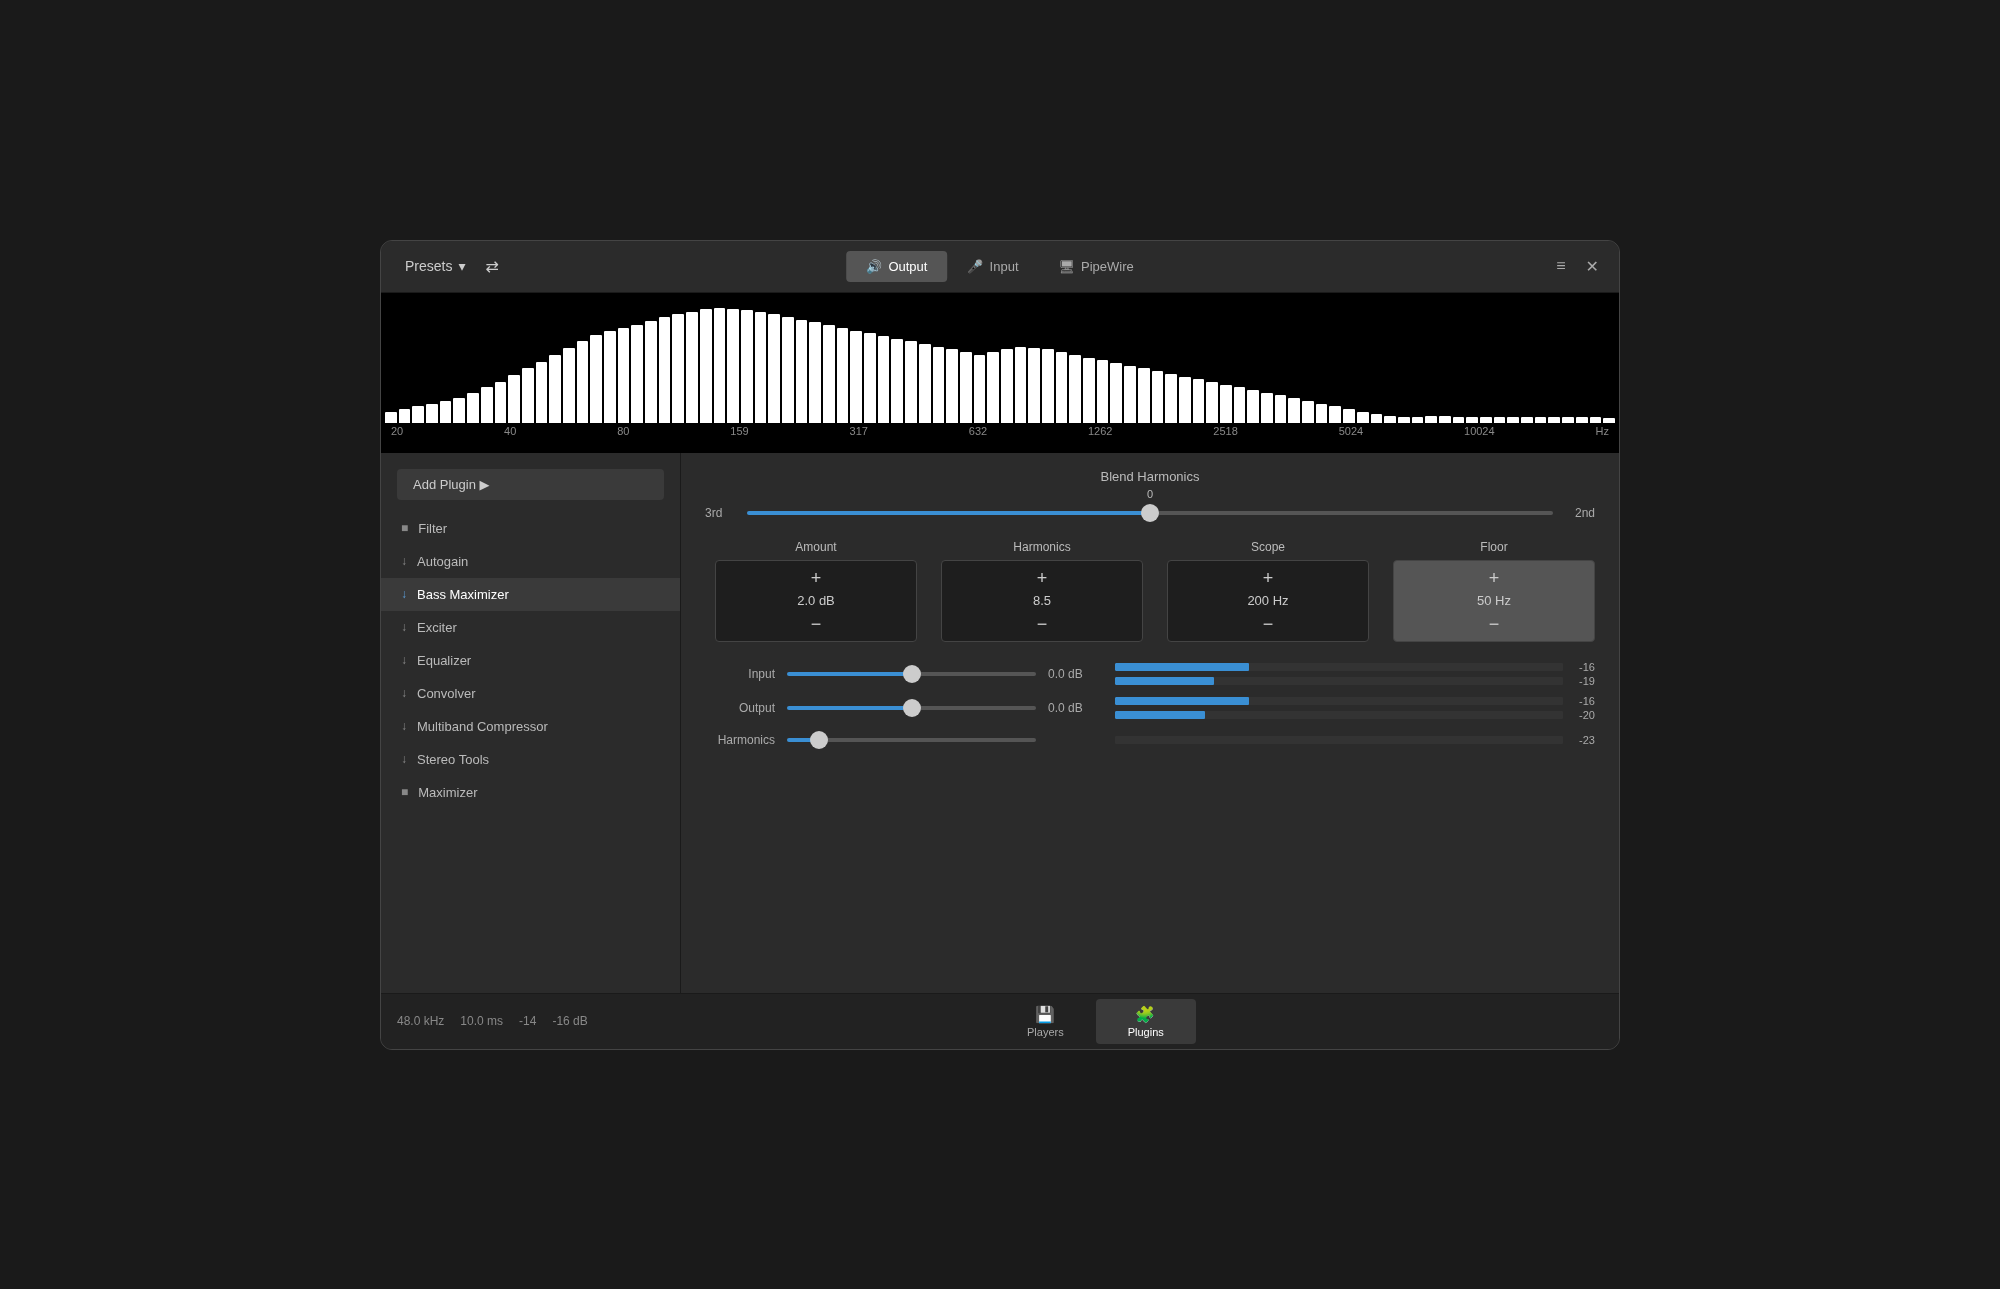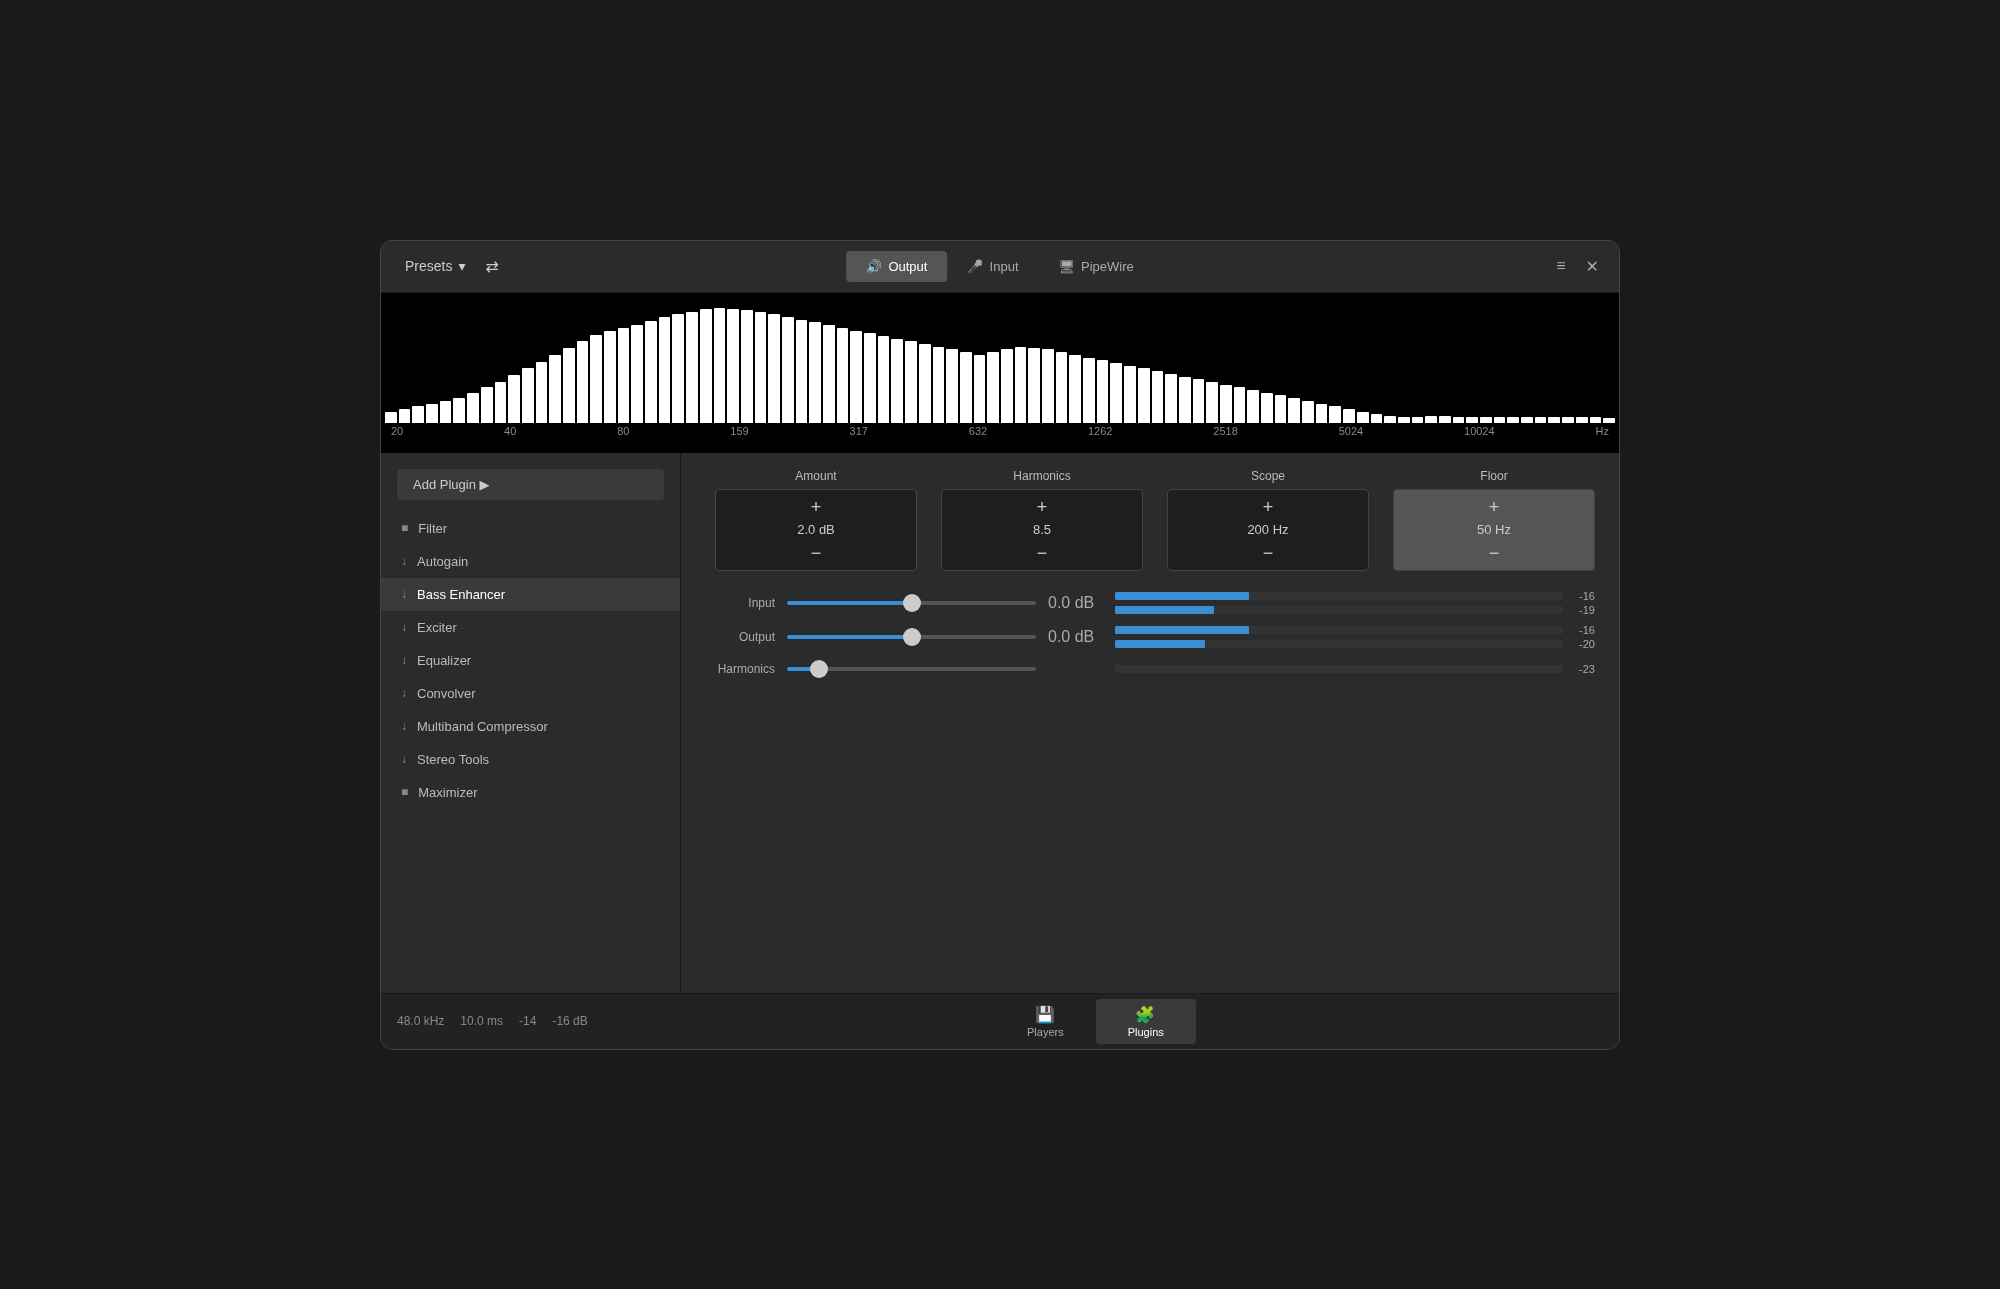--- a/index.html
+++ b/index.html
@@ -327,21 +327,21 @@
     input[type=range].harmonics-slider::-webkit-slider-thumb {
       -webkit-appearance: none;
       width: 18px;
       height: 18px;
       border-radius: 50%;
       background: #ccc;
       cursor: pointer;
     }
     .slider-db {
       color: #aaa;
-      font-size: 16px;
+      font-size: 12px;
       width: 55px;
     }
     
     .vu-area {
       display: flex;
       flex-direction: column;
       gap: 4px;
       width: 480px;
       flex-shrink: 0;
     }
@@ -587,21 +587,21 @@
       <div class="sidebar-item">
         <span class="sidebar-item-icon">■</span>
         <span>Filter</span>
       </div>
       <div class="sidebar-item">
         <span class="sidebar-item-icon">↓</span>
         <span>Autogain</span>
       </div>
       <div class="sidebar-item active">
         <span class="sidebar-item-icon">↓</span>
-        <span>Bass Enhancer</span>
+        <span>Bass Maximizer</span>
       </div>
       <div class="sidebar-item">
         <span class="sidebar-item-icon">↓</span>
         <span>Exciter</span>
       </div>
       <div class="sidebar-item">
         <span class="sidebar-item-icon">↓</span>
         <span>Equalizer</span>
       </div>
       <div class="sidebar-item">
@@ -618,20 +618,29 @@
       </div>
       <div class="sidebar-item">
         <span class="sidebar-item-icon">■</span>
         <span>Maximizer</span>
       </div>
     </div>
 
     <div class="plugin-panel">
 
 
+      <div class="blend-section">
+        <div class="blend-label">Blend Harmonics</div>
+        <div class="blend-value">0</div>
+        <div class="blend-slider-row">
+          <span class="blend-side-label">3rd</span>
+          <input type="range" class="blend-slider" min="-1" max="1" value="0" step="0.01" style="">
+          <span class="blend-side-label right">2nd</span>
+        </div>
+      </div>
 
       <div class="controls-grid">
 
         <div class="control-col">
           <div class="control-col-label">Amount</div>
           <div class="control-box">
             <button class="ctrl-plus">+</button>
             <span class="ctrl-value">2.0 dB</span>
             <button class="ctrl-minus">−</button>
           </div>

